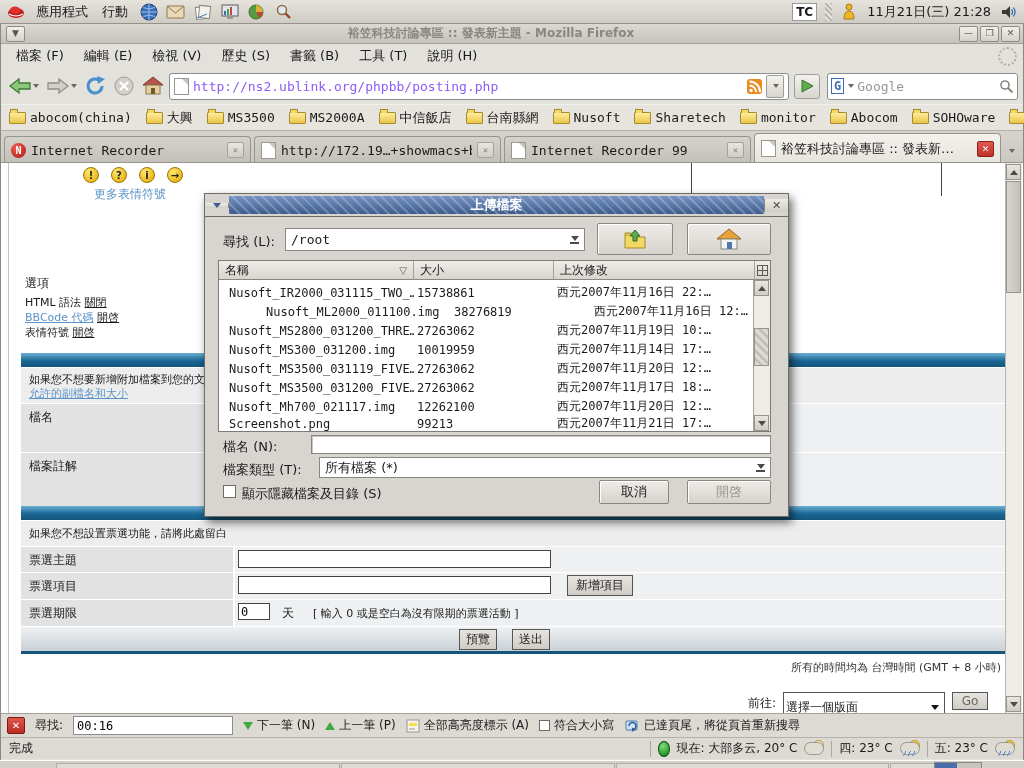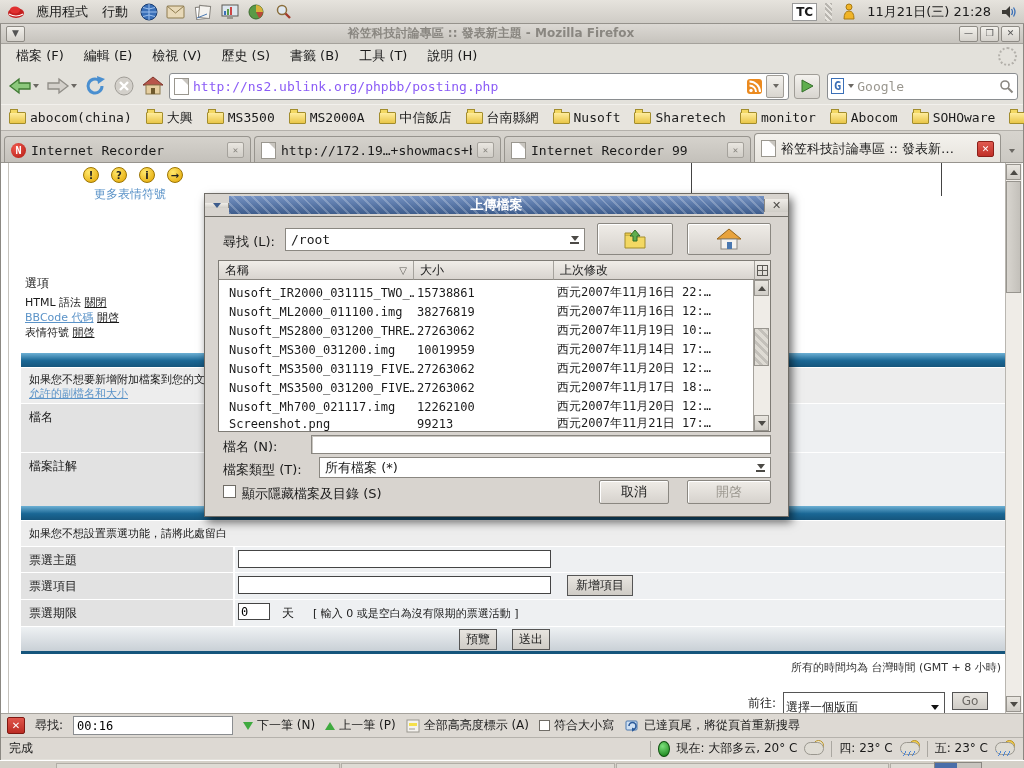--- a/index.html
+++ b/index.html
@@ -569,21 +569,21 @@
         </div>
       <div class="hdrextra">
           <span class="gridglyph"></span>
         </div>
 
       <div class="frow mono" style="top:22px;">
           <span class="c1">Nusoft_IR2000_031115_TWO_…</span>
           <span class="c2">15738861</span>
           <span class="c3">西元2007年11月16日 22:…</span>
         </div>
-      <div class="frow mono" style="top:41px;">
+      <div class="frow mono" style="top:41px;padding-left:37px;">
           <span class="c1">Nusoft_ML2000_011100.img</span>
           <span class="c2">38276819</span>
           <span class="c3">西元2007年11月16日 12:…</span>
         </div>
       <div class="frow mono" style="top:60px;">
           <span class="c1">Nusoft_MS2800_031200_THRE…</span>
           <span class="c2">27263062</span>
           <span class="c3">西元2007年11月19日 10:…</span>
         </div>
       <div class="frow mono" style="top:79px;">

